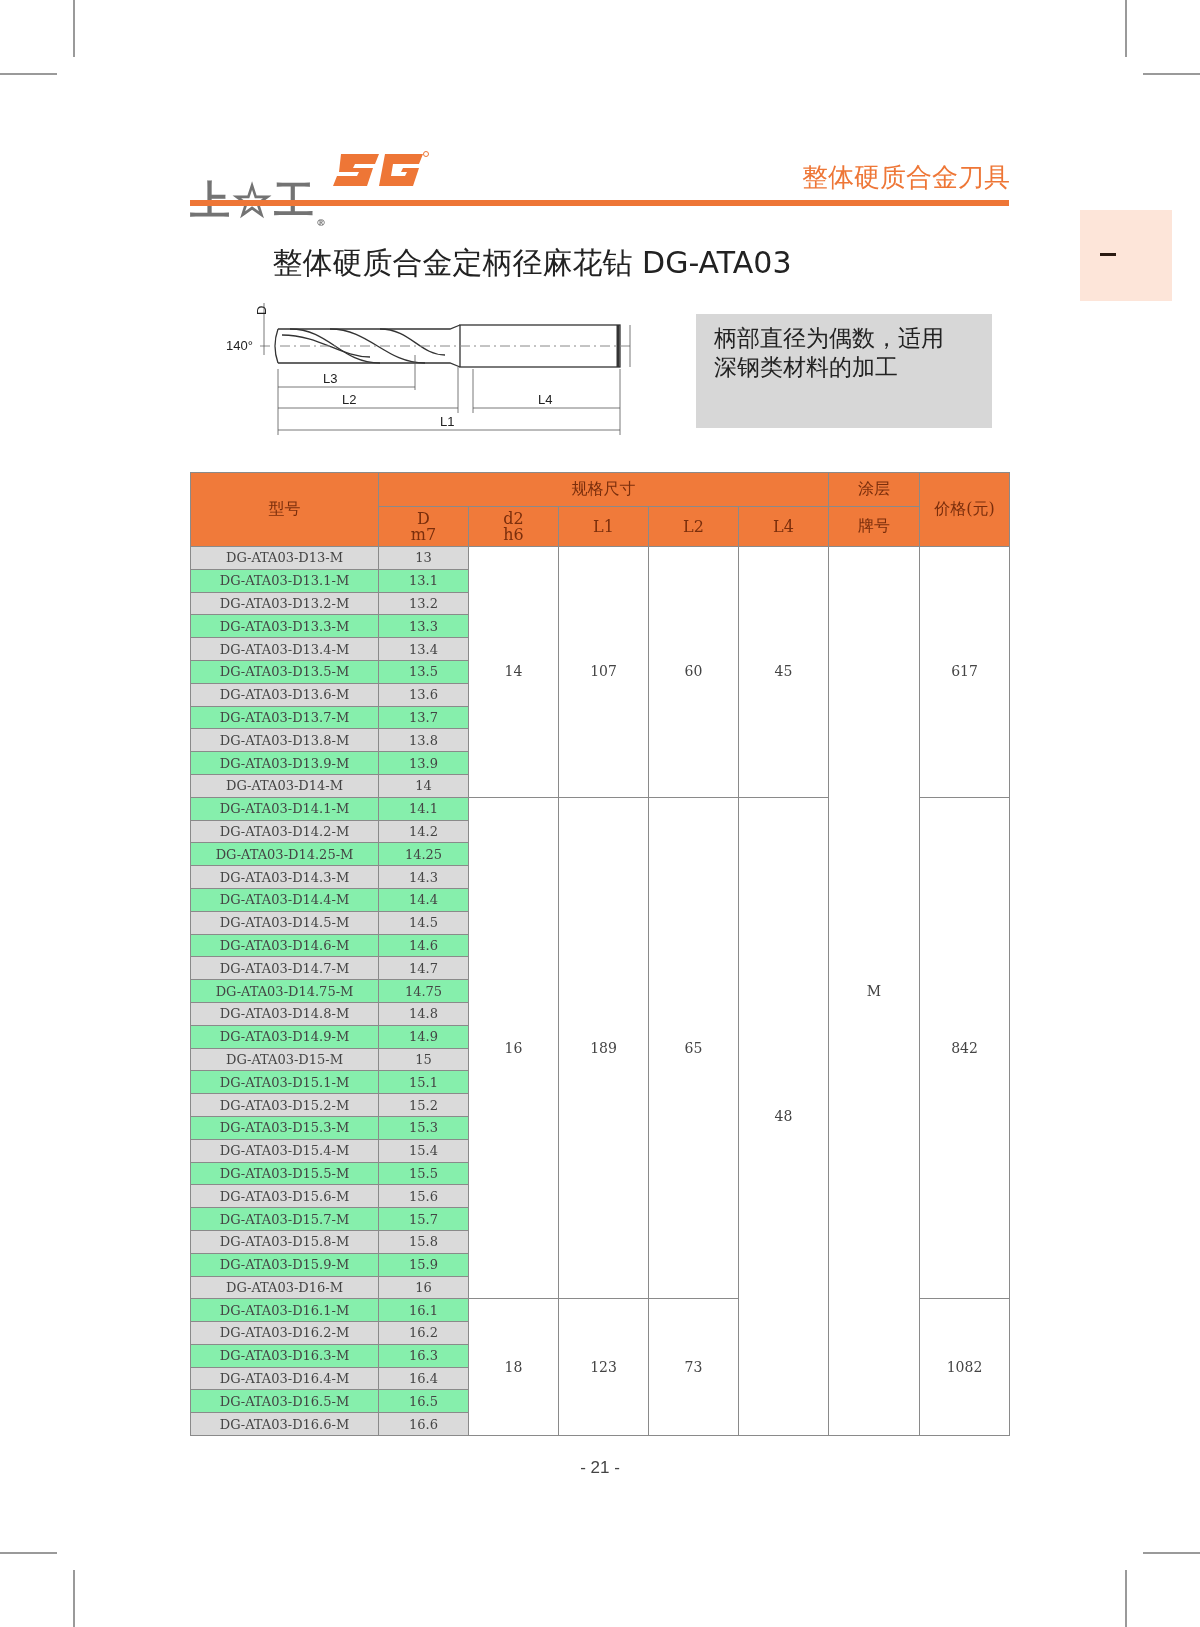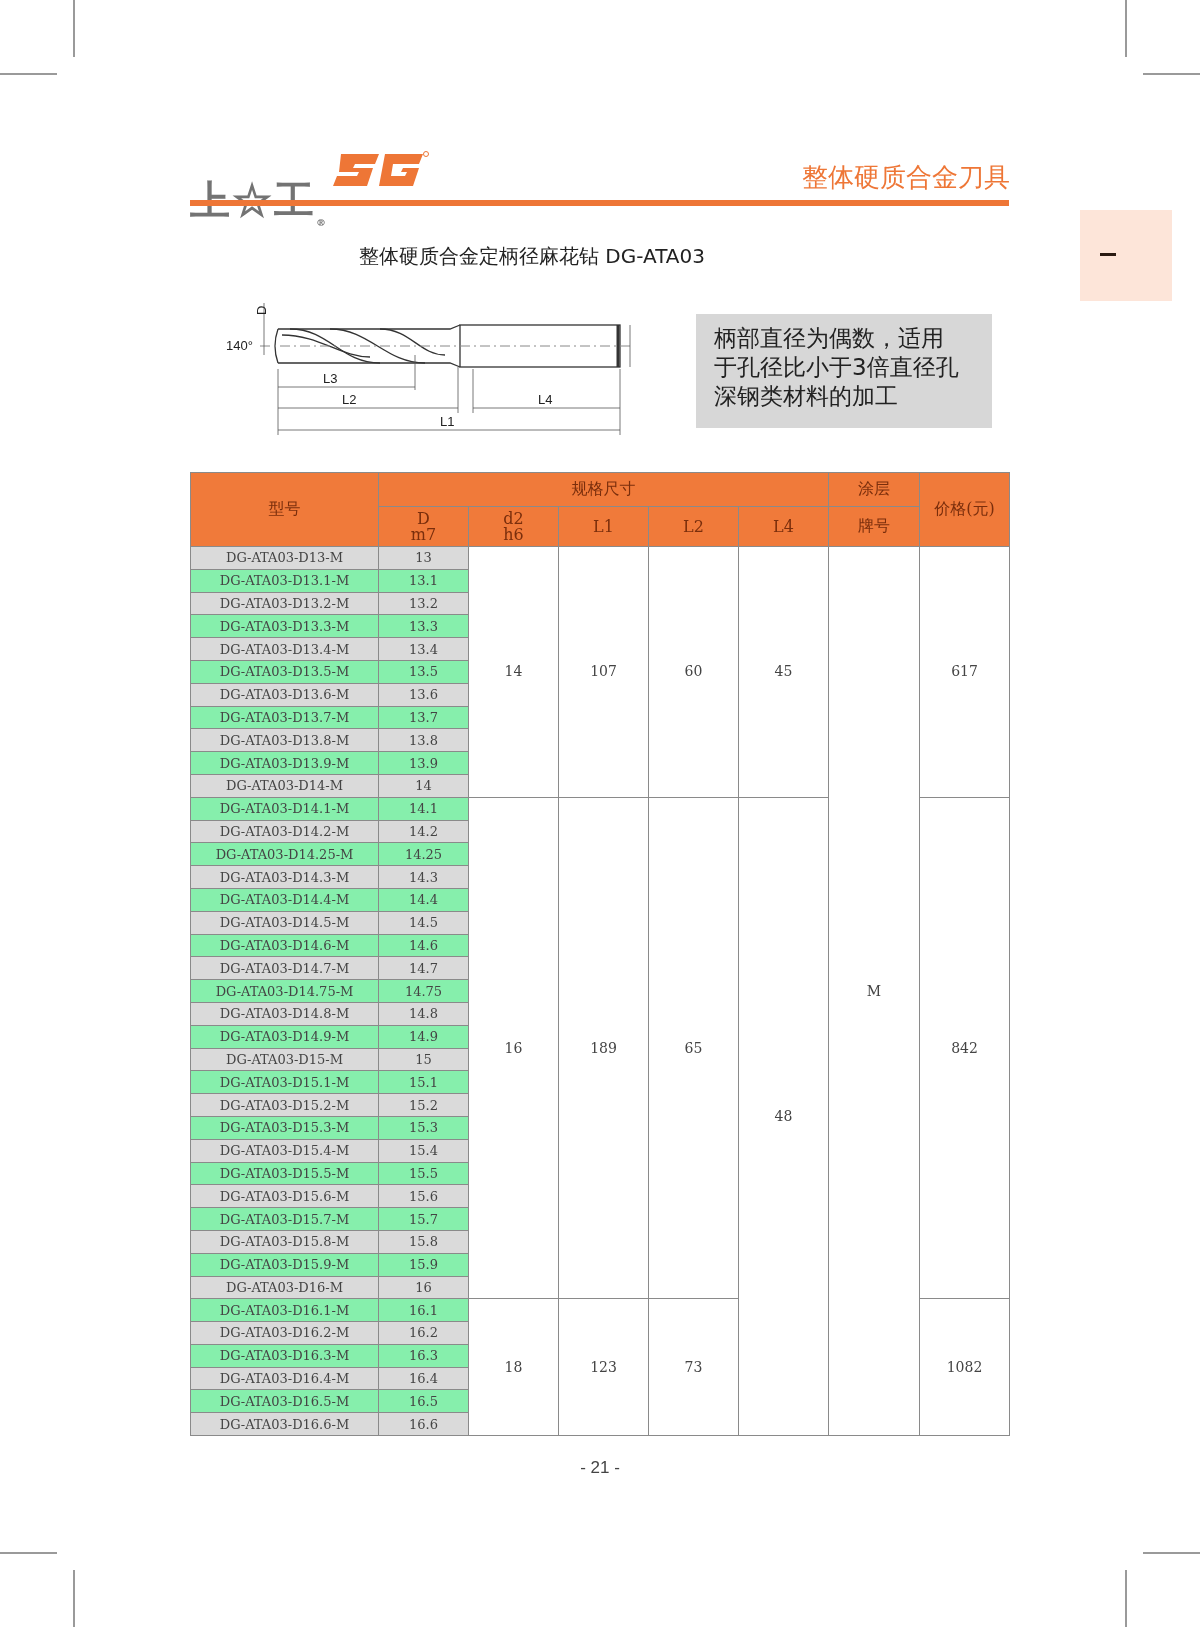--- a/index.html
+++ b/index.html
@@ -7,21 +7,21 @@
          font-family:"DejaVu Sans", "Liberation Sans", sans-serif; color:#333; }
   .crop { position:absolute; background:#9a9a9a; }
   .logo-cn { position:absolute; left:190px; top:148px; font-size:40px; color:#737373;
              font-family:"DejaVu Serif", serif; letter-spacing:2px; font-weight:bold;margin-top:25px; }
   .logo-cn .reg { font-size:10px; vertical-align:bottom; }
   .logo-sg { position:absolute; left:333px; top:150px; width:96px; height:40px; }
   .header-title { position:absolute; right:190px; top:160px; font-size:26px; color:#ee7636; }
   .orange-rule { position:absolute; left:190px; top:200px; width:819px; height:6px; background:#ee7636; }
   .side-tab { position:absolute; left:1080px; top:210px; width:92px; height:91px; background:#fde5d9; }
   .side-tab span { position:absolute; left:20px; top:43px; width:16px; height:3px; background:#2a1a12; }
-  .page-title { position:absolute; left:0; width:1064px; top:243px; text-align:center; font-size:20px; color:#222; }
+  .page-title { position:absolute; left:0; width:1064px; top:243px; text-align:center; font-size:30px; color:#222; }
   .diagram { position:absolute; left:220px; top:295px; width:420px; height:150px; }
   .note-box { position:absolute; left:696px; top:314px; width:296px; height:114px; background:#d7d7d7;
               font-size:23px; line-height:29px; color:#222; padding:10px 0 0 18px; box-sizing:border-box; }
   .note-box div { white-space:nowrap; }
   table.spec { position:absolute; left:190px; top:472px; border-collapse:collapse; table-layout:fixed;
                font-family:"DejaVu Serif", "Liberation Serif", serif; font-size:13px; color:#444; }
   table.spec td, table.spec th { border:1px solid #8a8a8a; text-align:center; padding:0; }
   table.spec th { background:#f07a3a; color:#7a2e0c; font-weight:normal; font-size:16px; }
   table.spec td { height:21.8px; line-height:21px; }
   tr.g td.c0, tr.g td.c1 { background:#dadada; }
@@ -87,21 +87,20 @@
     <text x="103" y="88">L3</text>
     <text x="122" y="109">L2</text>
     <text x="318" y="109">L4</text>
     <text x="220" y="131">L1</text>
     <text x="413" y="46" transform="rotate(90 417 51)">d2</text>
   </g>
 </svg>
 
 <div class="note-box">
   <div>柄部直径为偶数，适用</div>
-  <div>于孔径比小于3倍直径孔</div>
   <div>深钢类材料的加工</div>
 </div>
 
 <table class="spec">
   <colgroup>
     <col style="width:188px">
       <col style="width:90px">
       <col style="width:90px">
       <col style="width:90px">
     <col style="width:90px">

